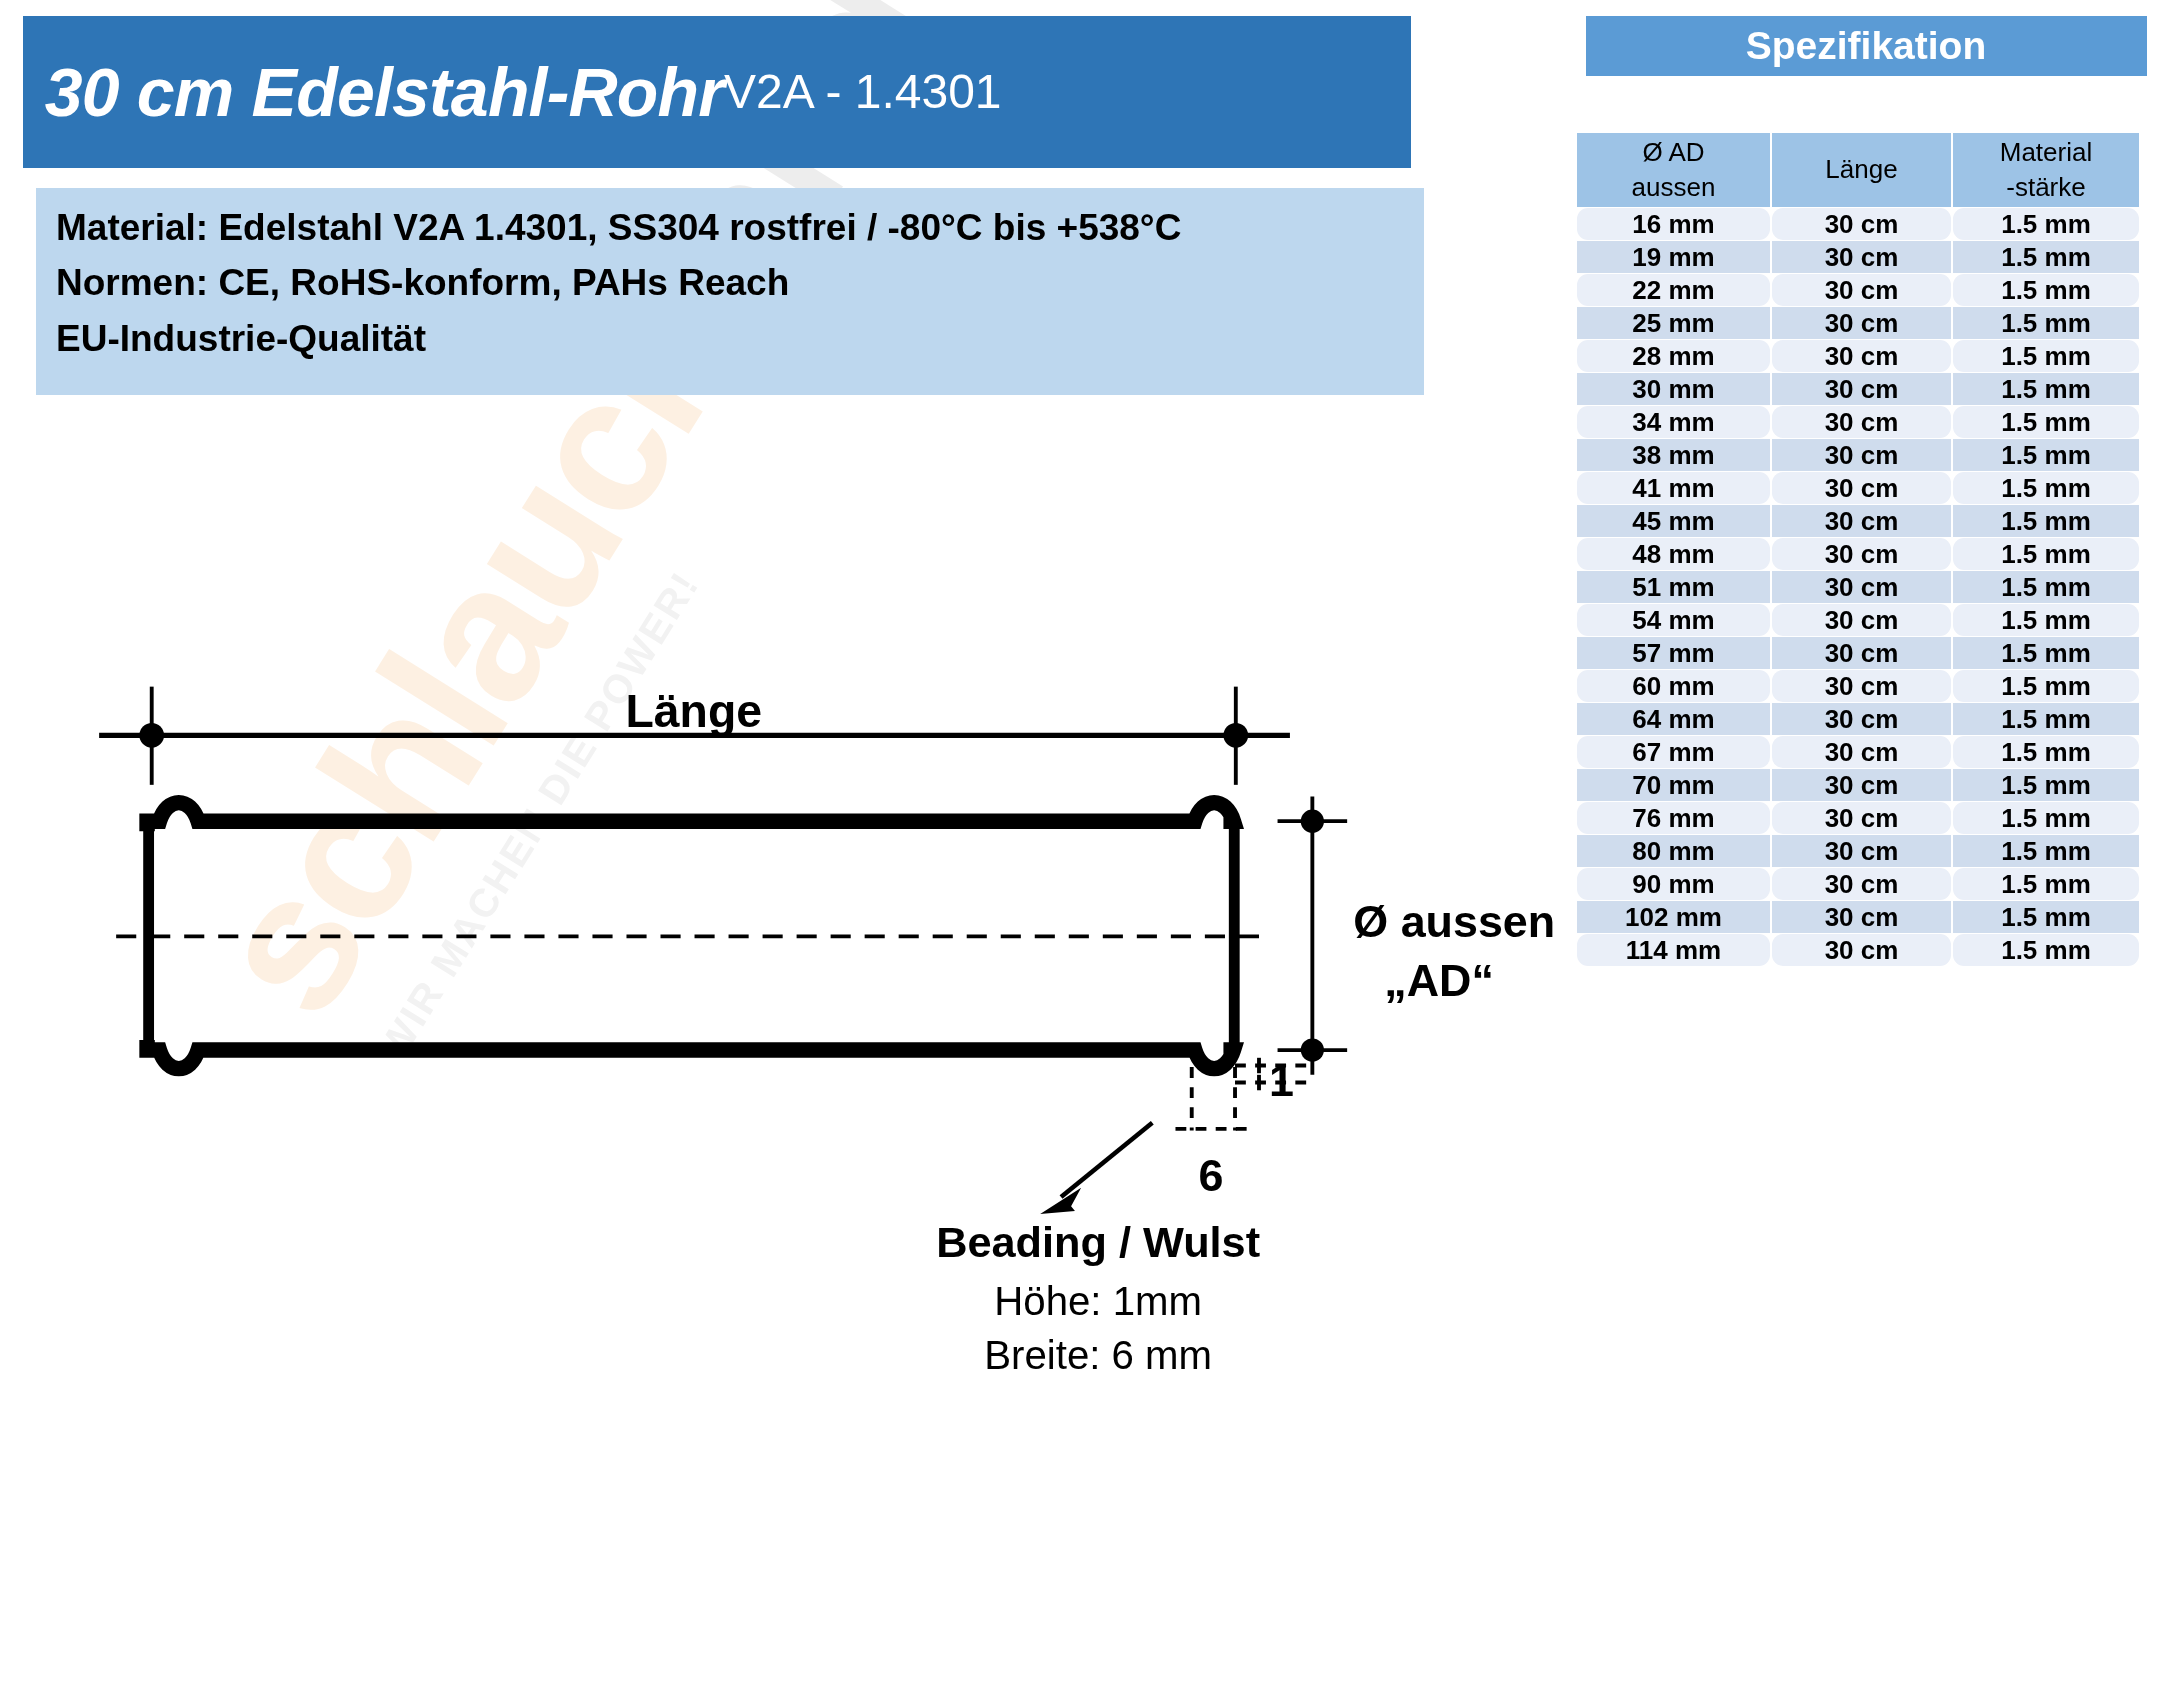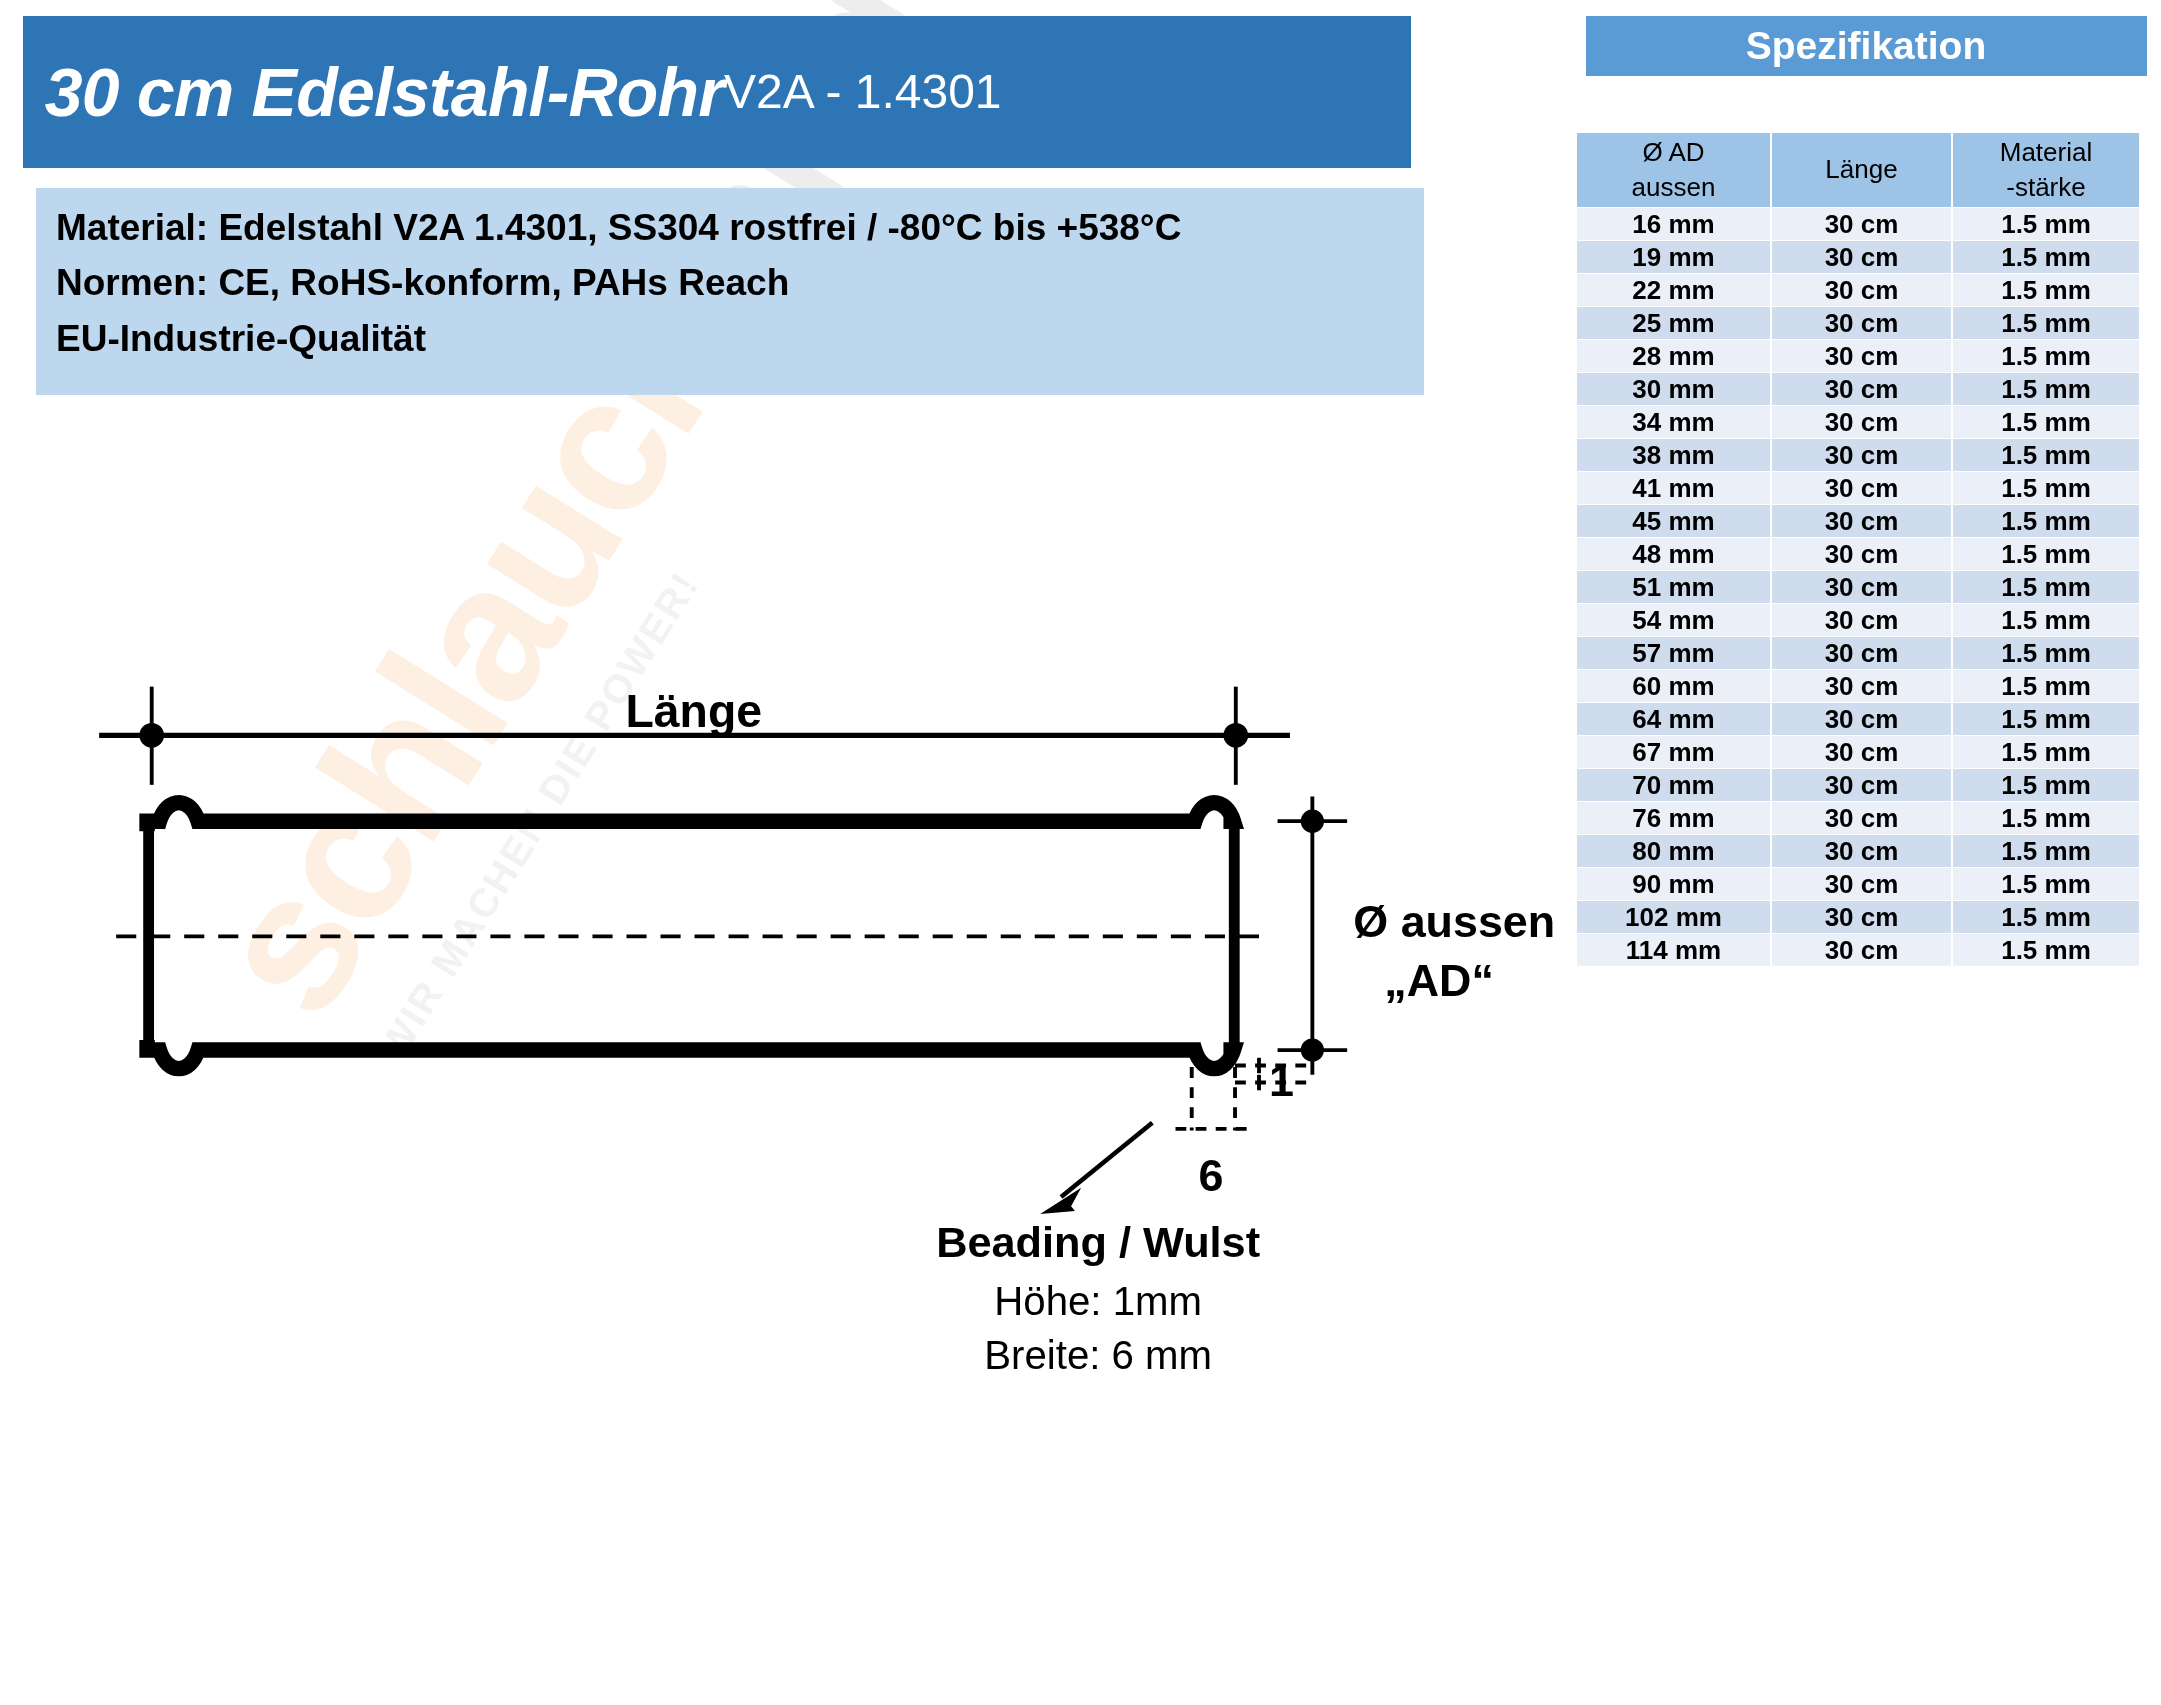--- a/index.html
+++ b/index.html
@@ -84,21 +84,21 @@
   .tbl th{
     background:#9DC3E6;color:#000000;
     font-size:26px;font-weight:normal;
     height:74px;padding:0;text-align:center;vertical-align:middle;
     line-height:1.35;
   }
   .tbl td{
     font-size:26px;font-weight:bold;color:#000000;
     height:32px;padding:0;text-align:center;vertical-align:middle;
   }
-  .tbl tr.odd td{background:#EAEFF8;}
+  .tbl tr.odd td{background:#EAEFF8;border-radius:11px;}
   .tbl tr.even td{background:#CFDCED;}
   .c1{width:193px;}
   .c2{width:179px;}
   .c3{width:186px;}
 </style>
 </head>
 <body>
 
 <div id="page">
 

